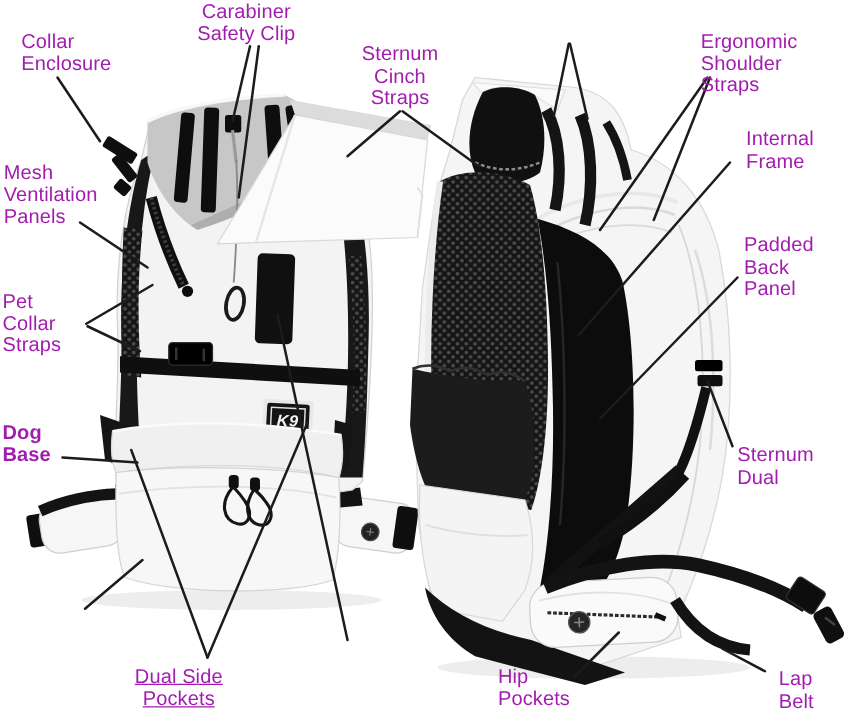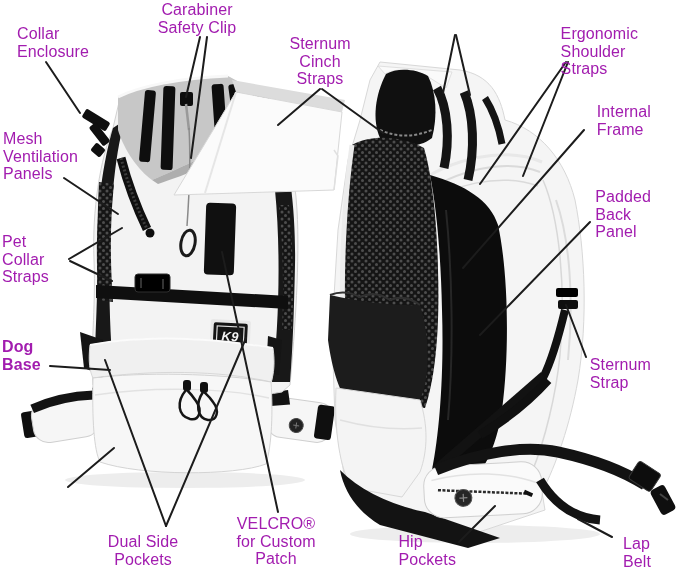--- a/index.html
+++ b/index.html
@@ -274,44 +274,39 @@
         <div>Internal</div>
         <div>Frame</div>
       </div>
       <div class="label right" style="right: 28px; top: 188px;">
         <div>Padded</div>
         <div>Back</div>
         <div>Panel</div>
       </div>
       <div class="label right" style="right: 28px; top: 356px;">
         <div>Sternum</div>
-        <div>Strap</div>
+        <div>Dual</div>
       </div>
       <div class="label left" style="left: 3px; top: 130px;">
         <div>Mesh</div>
         <div>Ventilation</div>
         <div>Panels</div>
       </div>
       <div class="label left" style="left: 2px; top: 233px;">
         <div>Pet</div>
         <div>Collar</div>
         <div>Straps</div>
       </div>
       <div class="label left" style="left: 2px; top: 338px; font-weight: bold;">
         <div>Dog</div>
         <div>Base</div>
       </div>
-      <div class="label center" style="left: 143px; transform: translateX(-50%); top: 533px;">
+      <div class="label center" style="left: 143px; transform: translateX(-50%); top: 533px; text-decoration: underline;">
         <div>Dual Side</div>
         <div>Pockets</div>
-      </div>
-      <div class="label center" style="left: 276px; transform: translateX(-50%); top: 515px;">
-        <div>VELCRO®</div>
-        <div>for Custom</div>
-        <div>Patch</div>
       </div>
       <div class="label right" style="right: 223px; top: 533px;">
         <div>Hip</div>
         <div>Pockets</div>
       </div>
       <div class="label right" style="right: 28px; top: 535px;">
         <div>Lap</div>
         <div>Belt</div>
       </div>
     </div>

